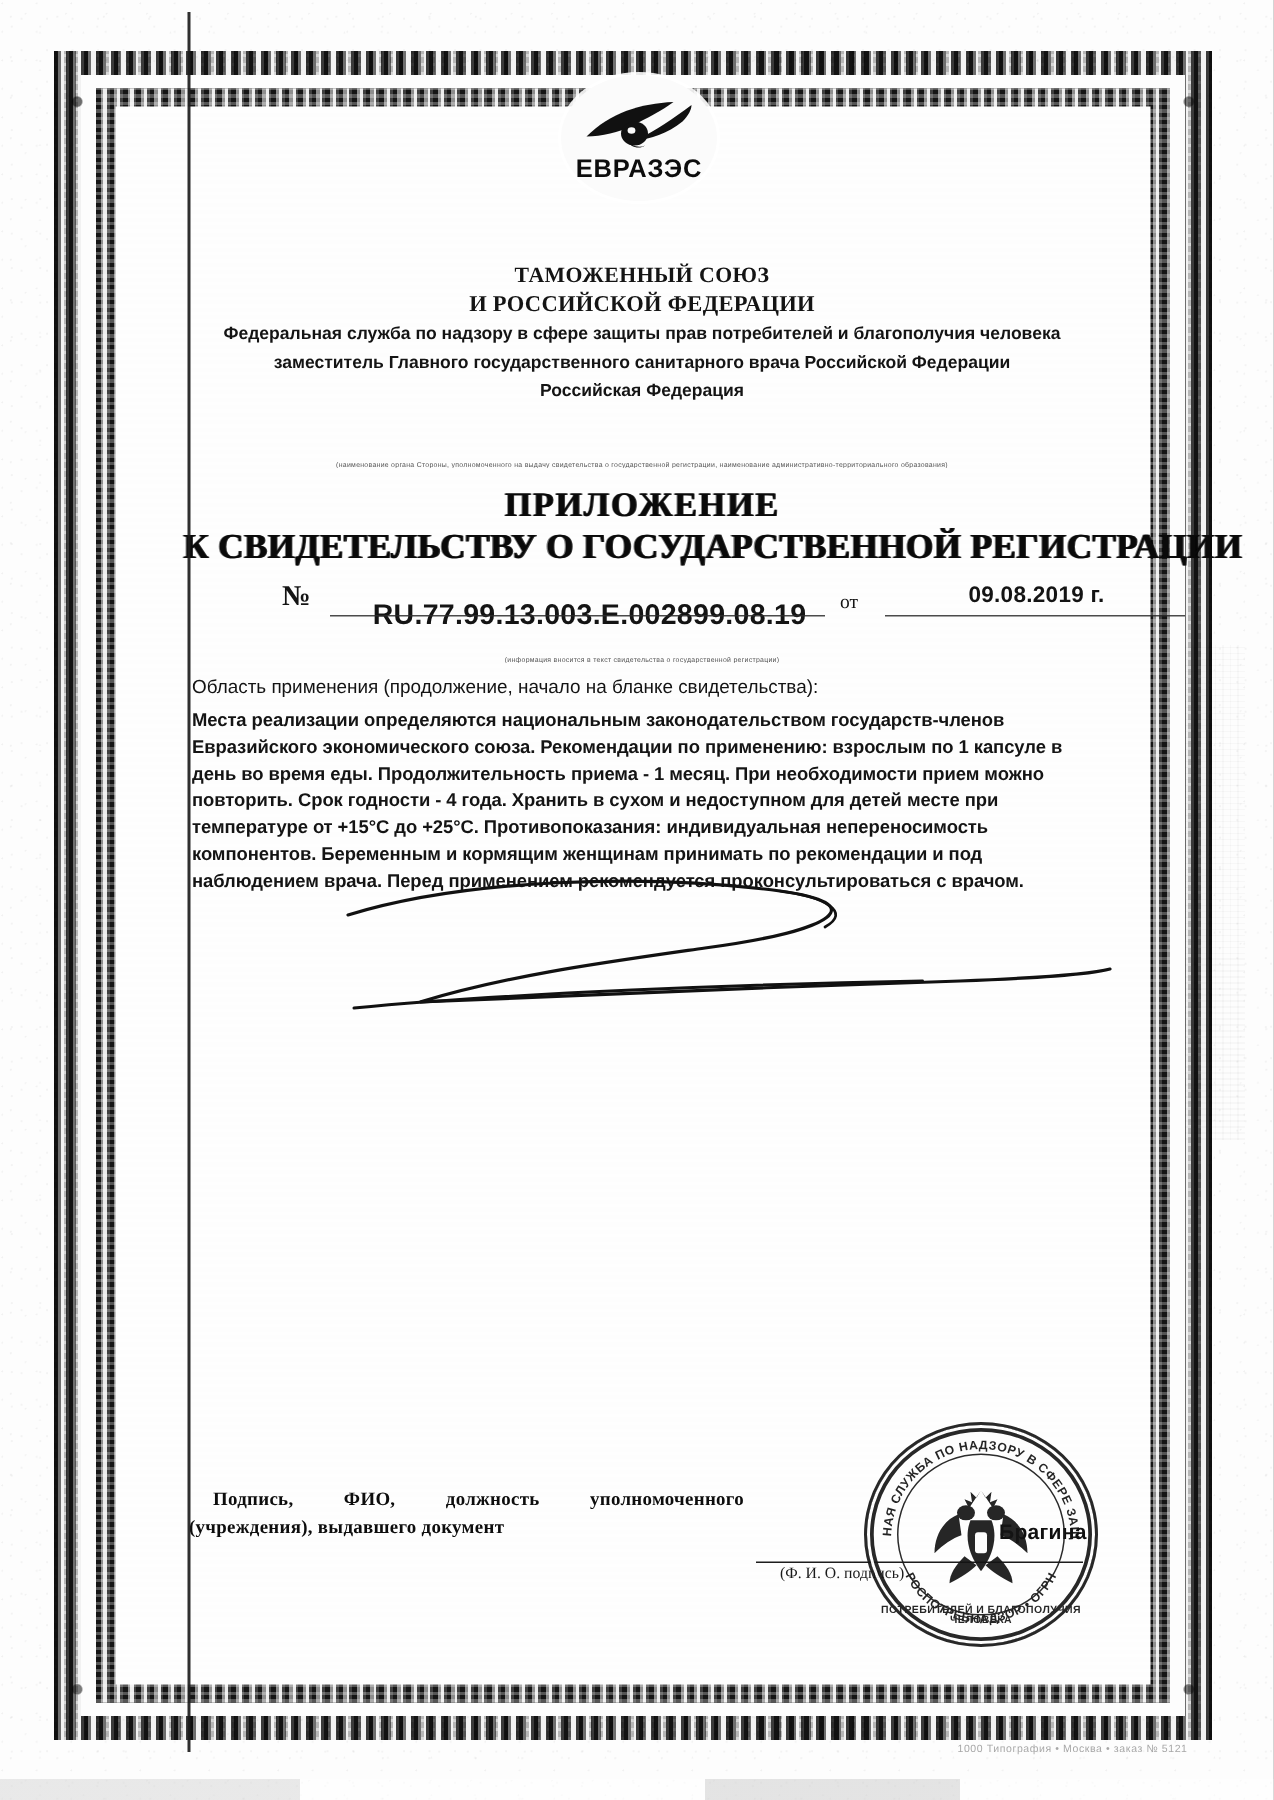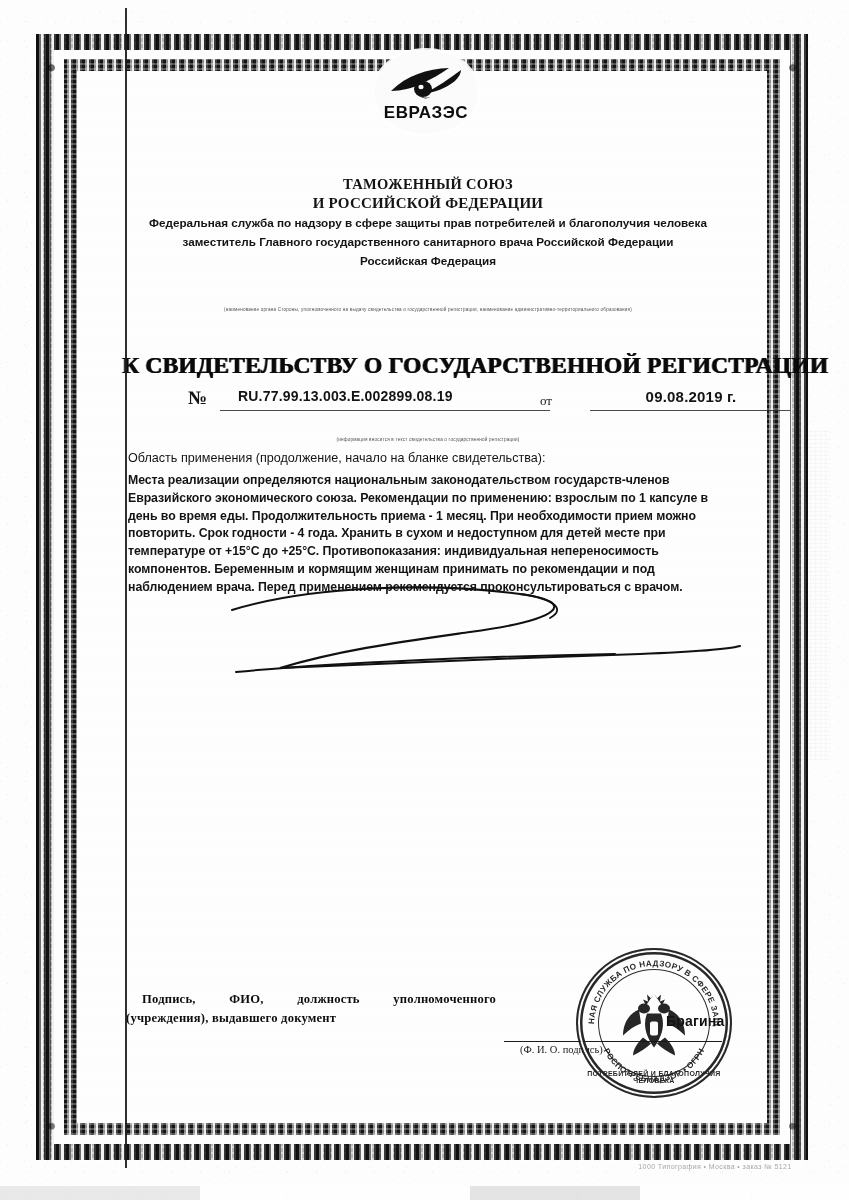--- a/index.html
+++ b/index.html
@@ -141,26 +141,26 @@
     text-shadow:.7px 0 0 rgba(0,0,0,.8), -.7px 0 0 rgba(0,0,0,.5);
   }
 
   
   .num-row{position:absolute;left:128px;top:386px;width:608px;height:26px;}
   .num-label{
     position:absolute;left:60px;top:1px;
     font-family:"Liberation Serif",serif;font-size:19px;font-weight:bold;
   }
   .num-value{
-    position:absolute;left:110px;top:2px;width:310px;
-    font-size:14px;font-weight:bold;letter-spacing:.2px;
+    position:absolute;left:110px;top:14px;width:310px;text-align:center;
+    font-size:19px;font-weight:bold;letter-spacing:.2px;
   }
   .num-rule{position:absolute;left:92px;top:24px;width:330px;height:1px;background:#2b2b2b;opacity:.85;}
   .ot-label{
-    position:absolute;left:412px;top:7px;
+    position:absolute;left:432px;top:7px;
     font-family:"Liberation Serif",serif;font-size:13px;font-weight:normal;
   }
   .date-value{
     position:absolute;left:468px;top:2px;width:190px;text-align:center;
     font-size:15px;font-weight:bold;letter-spacing:.2px;
   }
   .date-rule{position:absolute;left:462px;top:24px;width:200px;height:1px;background:#2b2b2b;opacity:.85;}
 
   
   .body-head{
@@ -283,20 +283,21 @@
     <div class="header-block">
       <div class="hdr-l1">ТАМОЖЕННЫЙ СОЮЗ</div>
       <div class="hdr-l3">И РОССИЙСКОЙ ФЕДЕРАЦИИ</div>
       <div class="hdr-sub">Федеральная служба по надзору в сфере защиты прав потребителей и благополучия человека</div>
       <div class="hdr-sub">заместитель Главного государственного санитарного врача Российской Федерации</div>
       <div class="hdr-sub">Российская Федерация</div>
     </div>
 
     <div class="micro" id="micro-org">(наименование органа Стороны, уполномоченного на выдачу свидетельства о государственной регистрации, наименование административно-территориального образования)</div>
 
+    <div class="title-1">ПРИЛОЖЕНИЕ</div>
     <div class="title-2">К СВИДЕТЕЛЬСТВУ О ГОСУДАРСТВЕННОЙ РЕГИСТРАЦИИ</div>
 
     <div class="num-row">
       <div class="num-label">№</div>
       <div class="num-value">RU.77.99.13.003.E.002899.08.19</div>
       <div class="num-rule"></div>
       <div class="ot-label">от</div>
       <div class="date-value">09.08.2019 г.</div>
       <div class="date-rule"></div>
     </div>

